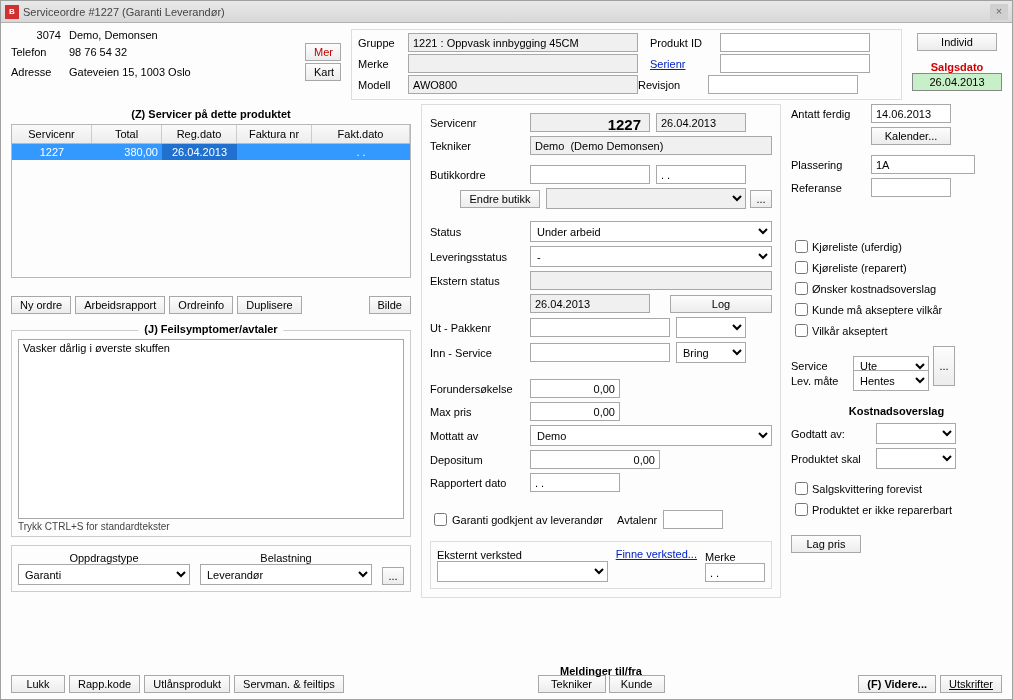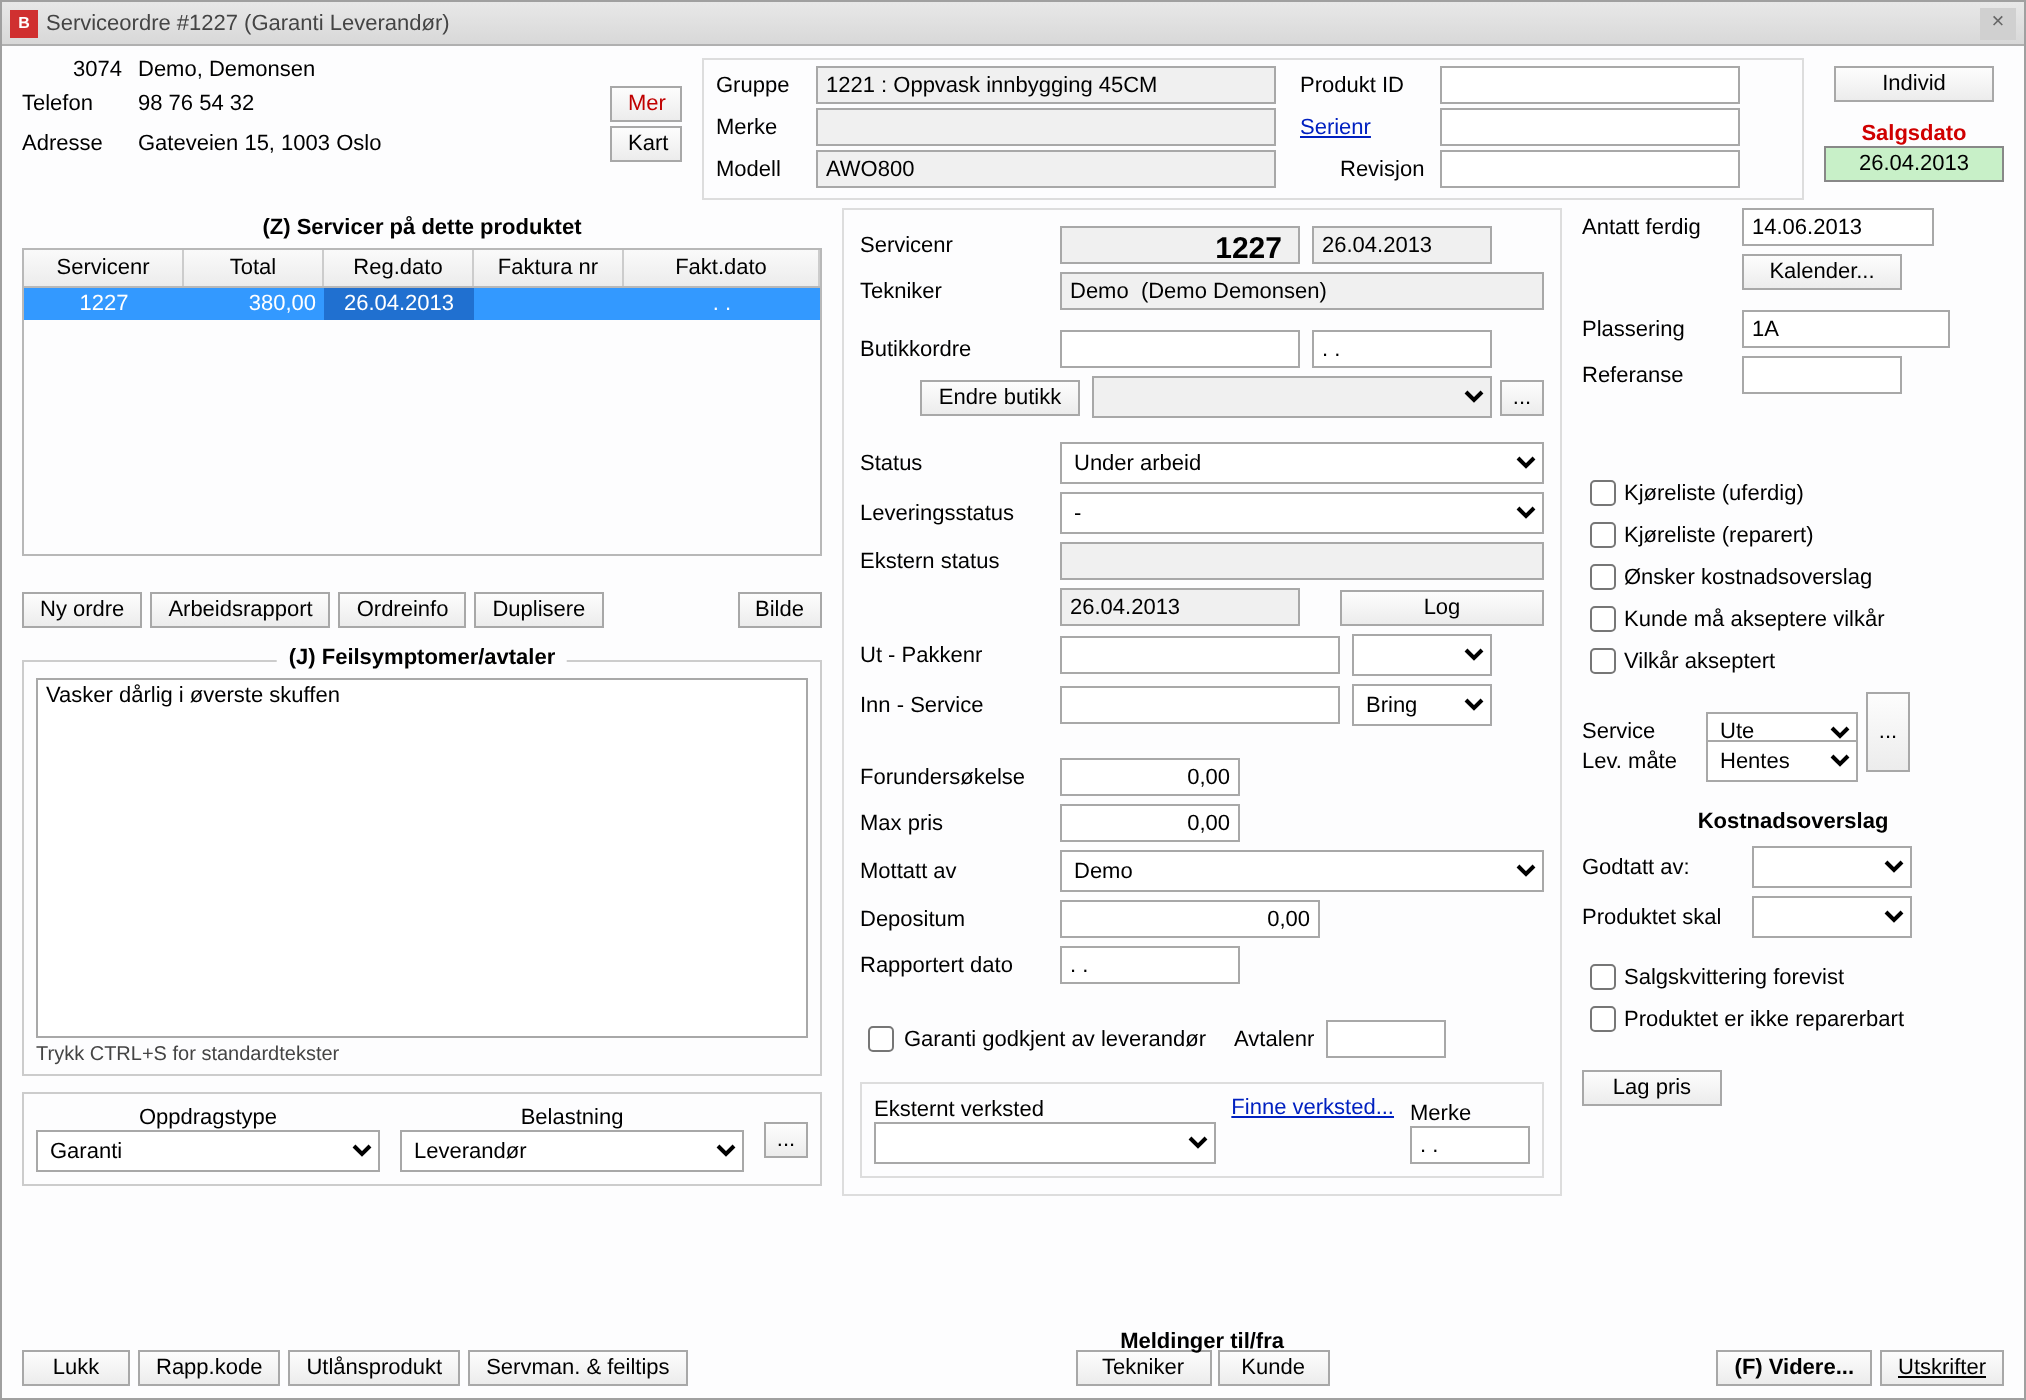--- a/index.html
+++ b/index.html
@@ -83,21 +83,21 @@
         </div>
         <div class="row">
           <span class="label" style="width:50px;">Merke</span>
           <input class="input readonly" style="width: 230px;" readonly="">
           <a class="link" style="width:70px; margin-left:12px;">Serienr</a>
           <input class="input" style="width: 150px;">
         </div>
         <div class="row">
           <span class="label" style="width:50px;">Modell</span>
           <input class="input readonly" style="width: 230px;" readonly="" value="AWO800">
-          <span class="label" style="width:70px; margin-left:12px;padding-left:20px;">Revisjon</span>
+          <span class="label" style="width:70px; ">Revisjon</span>
           <input class="input" style="width: 150px;">
         </div>
       </div>
 
       <div style="width:90px; text-align:center;">
         <button class="btn" style="width:80px; margin-top:4px;">Individ</button>
         <div class="salgsdato" style="margin-top:10px;">Salgsdato</div>
         <div class="salgsdato-val">26.04.2013</div>
       </div>
     </div>
@@ -131,21 +131,21 @@
           <span style="flex:1"></span>
           <button class="btn">Bilde</button>
         </div>
 
         <div class="group-box" style="margin-top:16px;">
           <div class="group-title">(J) Feilsymptomer/avtaler</div>
           <textarea class="input" style="width: 100%; height: 180px;">Vasker dårlig i øverste skuffen</textarea>
           <div class="small-note">Trykk CTRL+S for standardtekster</div>
         </div>
 
-        <div class="group-box" style="margin-top:8px; display:flex; gap:10px; align-items:center; padding:6px;">
+        <div class="group-box" style="margin-top:8px; display:flex; gap:10px; align-items:flex-end; padding:6px;">
           <div style="flex:1;">
             <div style="text-align:center;">Oppdragstype</div>
             <select class="input" style="width:100%;"><option>Garanti</option></select>
           </div>
           <div style="flex:1;">
             <div style="text-align:center;">Belastning</div>
             <select class="input" style="width:100%;"><option>Leverandør</option></select>
           </div>
           <button class="btn ellipsis-btn">...</button>
         </div>
@@ -238,21 +238,21 @@
           <div>
             <div>Merke</div>
             <input class="input" style="width: 60px;" value=". .">
           </div>
         </div>
       </div>
 
       <div class="col-right">
         <div class="field-row">
           <span style="width:80px;">Antatt ferdig</span>
-          <input class="input" style="width: 96px;" value="14.06.2013">
+          <input class="input" style="width: 80px;" value="14.06.2013">
         </div>
         <div class="field-row">
           <span style="width:80px;"></span>
           <button class="btn" style="width:80px;">Kalender...</button>
         </div>
         <div class="field-row" style="margin-top:10px;">
           <span style="width:80px;">Plassering</span>
           <input class="input" style="width: 104px;" value="1A">
         </div>
         <div class="field-row">

